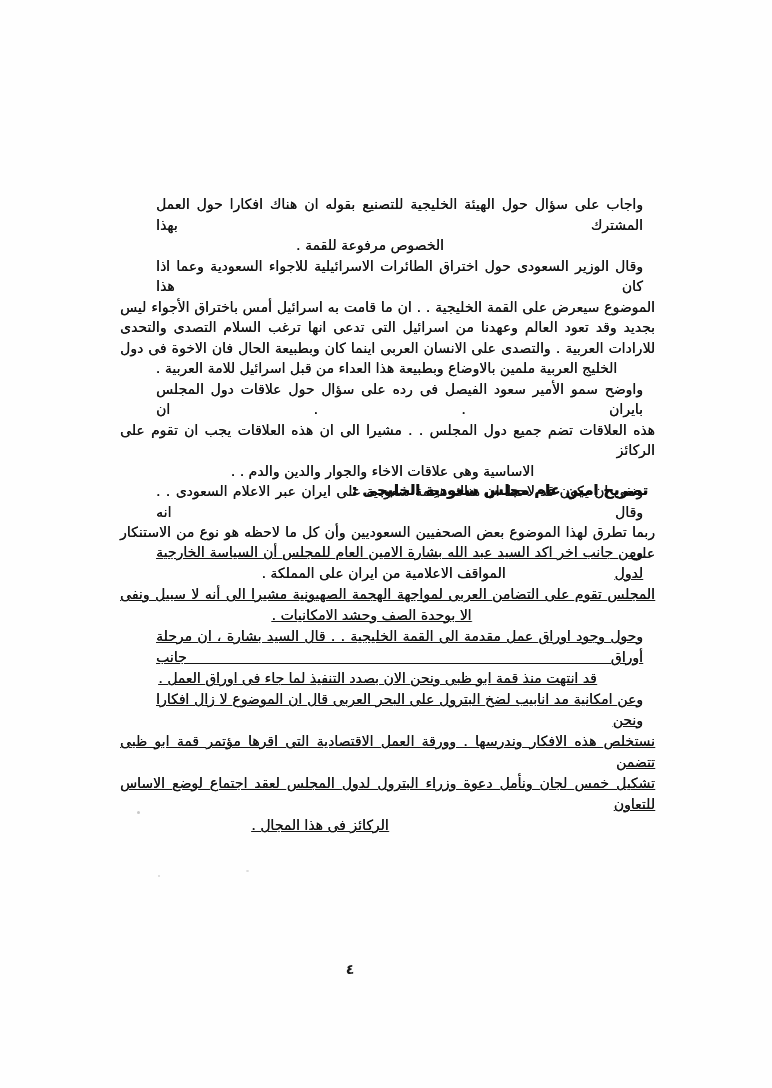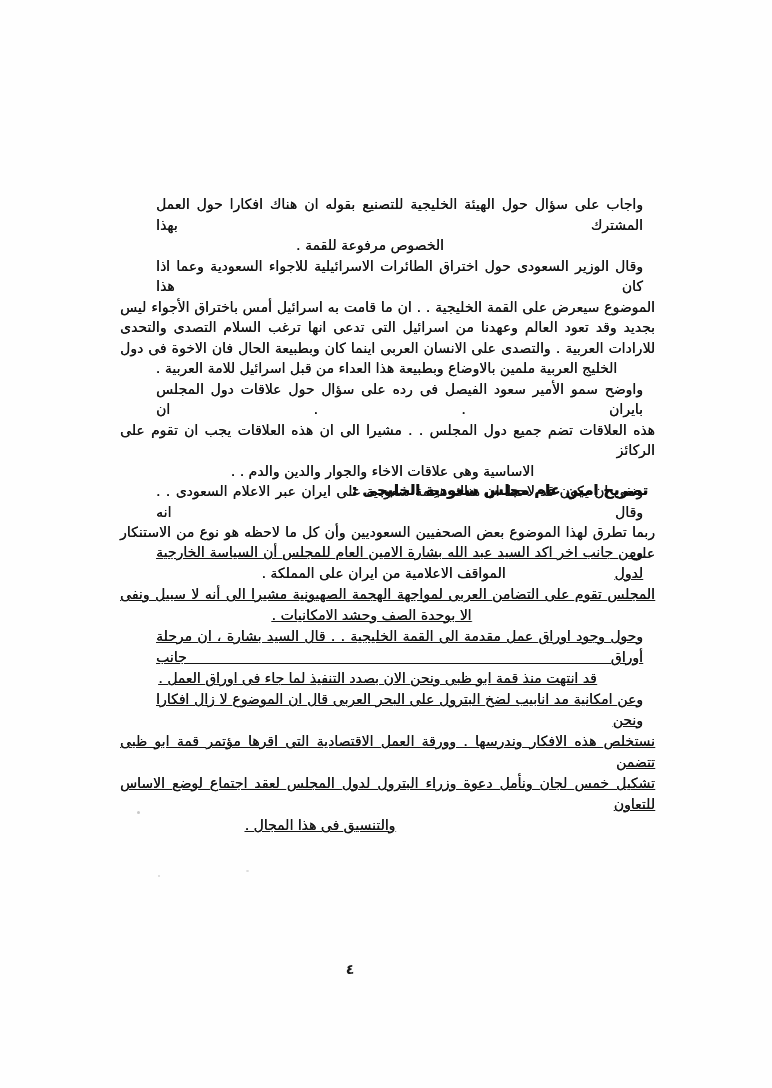--- a/index.html
+++ b/index.html
@@ -79,21 +79,21 @@
       <span class="ln r p32">الا بوحدة الصف وحشد الامكانيات .</span>
     </p>
     <p class="para">
       <span class="ln j i1">وحول وجود اوراق عمل مقدمة الى القمة الخليجية . . قال السيد بشارة ، ان مرحلة أوراق جانب</span>
       <span class="ln r p20">قد انتهت منذ قمة ابو ظبى ونحن الان بصدد التنفيذ لما جاء فى اوراق العمل .</span>
     </p>
     <p class="para">
       <span class="ln j i1">وعن امكانية مد انابيب لضخ البترول على البحر العربى قال ان الموضوع لا زال افكارا ونحن</span>
       <span class="ln j">نستخلص هذه الافكار وندرسها . وورقة العمل الاقتصادية التى اقرها مؤتمر قمة ابو ظبى تتضمن</span>
       <span class="ln j">تشكيل خمس لجان ونأمل دعوة وزراء البترول لدول المجلس لعقد اجتماع لوضع الاساس للتعاون</span>
-      <span class="ln r p135">والتنسيق فى هذا المجال .</span>
+      <span class="ln r p135">الركائز فى هذا المجال .</span>
     </p>
   </div>
 
   <div class="pagenum">٤</div>
 
   <div class="speck" id="speck1"></div>
   <div class="speck" id="speck2"></div>
   <div class="speck" id="speck3"></div>
 
 </div>

